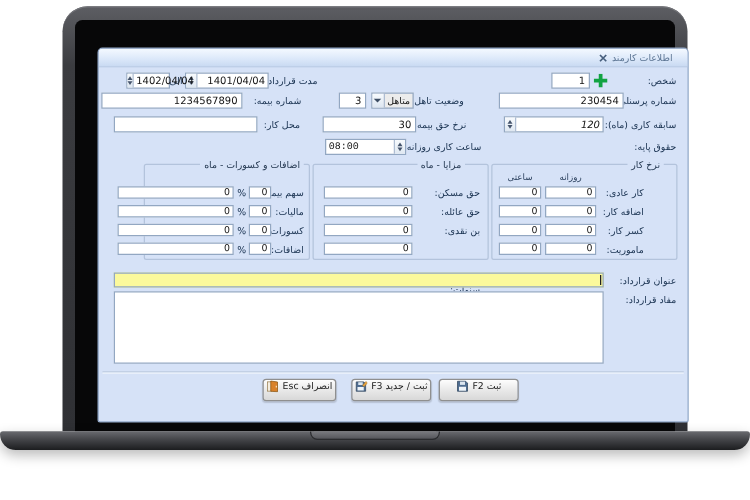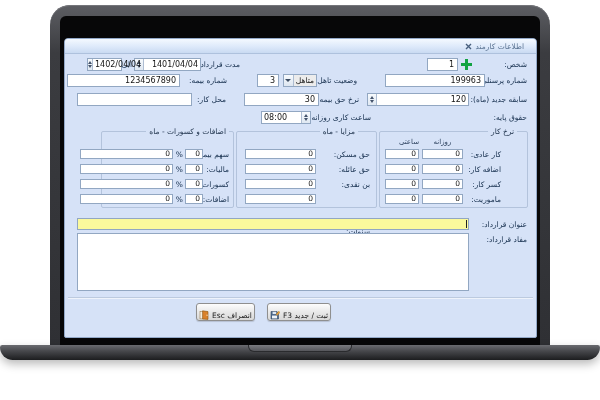--- a/index.html
+++ b/index.html
@@ -13,21 +13,21 @@
   .screen{position:absolute;left:60px;top:16px;width:480px;height:329px;
     background:#070708;border-radius:6px 6px 0 0;}
   .base{position:absolute;left:0;top:345px;width:600px;height:15px;
     background:linear-gradient(180deg,#6a6b70 0%,#47484c 40%,#1c1d1f 100%);
     border-radius:3px 3px 16px 16px;box-shadow:0 4px 10px rgba(0,0,0,.28);}
   .notch{position:absolute;left:248px;top:345px;width:104px;height:7px;box-sizing:border-box;
     background:linear-gradient(180deg,#7a7b80,#55565b);
     border:1px solid #2a2b2e;border-top:none;border-radius:0 0 6px 6px;}
 
   
-  .form{position:absolute;left:64px;top:38px;width:473px;height:300px;
+  .form{position:absolute;left:78px;top:38px;width:473px;height:300px;
     background:#d6e2f7;border:1px solid #93a9c9;border-radius:4px 4px 2px 2px;
     box-sizing:border-box;direction:rtl;padding-left:24px;}
   .titlebar{position:absolute;left:0;top:0;right:0;height:14px;
     background:linear-gradient(180deg,#f4f9ff 0%,#dde9fa 55%,#c9daf2 100%);
     border-bottom:1px solid #aec1dd;border-radius:3px 3px 0 0;
     display:flex;align-items:center;padding:0 12px 0 0;gap:4px;}
   .title{font-size:7.5px;color:#5c7593;white-space:nowrap;}
 
   .lbl{position:absolute;font-size:7.5px;color:#17304f;white-space:nowrap;direction:rtl;}
   .tb{position:absolute;height:13px;box-sizing:border-box;background:#fff;
@@ -64,21 +64,21 @@
   .gtb{position:absolute;height:10px;box-sizing:border-box;background:#fff;border:1px solid #92a7c2;
     font-size:7.5px;color:#141414;direction:rtl;text-align:right;padding:0 2px;line-height:8px;}
 
   .textbox{position:absolute;box-sizing:border-box;background:#fff;border:1px solid #92a7c2;}
 
   .sep{position:absolute;left:3px;right:3px;top:258px;height:0;
     border-top:1px solid #bccadf;border-bottom:1px solid #eef3fb;}
 
   .btn{position:absolute;top:264px;height:18px;box-sizing:border-box;border:1px solid #8f8f8f;
     border-radius:3px;background:linear-gradient(180deg,#fdfdfd 0%,#e9e9e9 50%,#d8d8d8 100%);
-    display:flex;align-items:flex-end;justify-content:center;gap:3px;
+    display:flex;align-items:flex-start;justify-content:center;gap:3px;
     font-size:7.5px;color:#1a1a1a;direction:rtl;white-space:nowrap;
     box-shadow:0 1px 1px rgba(0,0,0,.15);}
   .plusbtn{position:absolute;width:13px;height:13px;display:flex;align-items:center;justify-content:center;cursor:default;}
 </style>
 </head>
 <body>
 
 <div class="stage">
 
   <div class="bezel"></div>
@@ -114,59 +114,59 @@
     <span class="lbl" style="right:404px;top:21px;">الی</span>
     <div class="spinfield" style="right:414px;top:19px;width:35px;">
       <span class="spinbtn l">
           <span class="au"></span>
           <span class="ad"></span>
         </span>
       <span class="spintext ltr" style="text-align:right;">1402/04/04</span>
     </div>
 
     <span class="lbl" style="right:9px;top:37px;">شماره پرسنلی:</span>
-    <div class="tb" style="right:51px;top:35px;width:100px;">199963</div>
+    <div class="tb" style="right:51px;top:35px;width:100px;">230454</div>
     <span class="lbl" style="right:179px;top:37px;">وضعیت تاهل:</span>
     <div class="combo" style="right:219px;top:35px;width:34px;">
       <span class="combobtn">
           <span class="cdn"></span>
         </span>
       <span class="combotext">متاهل</span>
     </div>
     <div class="tb" style="right:257px;top:35px;width:22px;">3</div>
     <span class="lbl" style="right:309px;top:37px;">شماره بیمه:</span>
     <div class="tb" style="right:356px;top:35px;width:113px;">1234567890</div>
 
-    <span class="lbl" style="right:9px;top:56px;">سابقه جدید (ماه):</span>
-    <div class="spinfield" style="right:67px;top:54px;width:102px;">
+    <span class="lbl" style="right:9px;top:56px;">سابقه کاری (ماه):</span>
+    <div class="spinfield" style="right:67px;top:54px;width:80px;font-style:italic;">
       <span class="spinbtn l">
           <span class="au"></span>
           <span class="ad"></span>
         </span>
       <span class="spintext">120</span>
     </div>
     <span class="lbl" style="right:177px;top:56px;">نرخ حق بیمه:</span>
     <div class="tb" style="right:217px;top:54px;width:75px;">30</div>
     <span class="lbl" style="right:310px;top:56px;">محل کار:</span>
     <div class="tb" style="right:344px;top:54px;width:115px;"></div>
 
     <span class="lbl" style="right:9px;top:74px;">حقوق پایه:</span>
     <span class="lbl" style="right:165px;top:74px;">ساعت کاری روزانه:</span>
-    <div class="spinfield" style="right:225px;top:72px;width:50px;">
+    <div class="spinfield" style="right:225px;top:72px;width:65px;font-family:Liberation Mono, monospace;">
       <span class="spintext ltr">08:00</span>
       <span class="spinbtn r">
           <span class="au"></span>
           <span class="ad"></span>
         </span>
     </div>
 
     <div class="group" style="right:8px;width:149px;">
       <span class="gtitle" style="right:10px;">نرخ کار</span>
       <span class="ghead" style="right:64px;width:41px;">روزانه</span>
-      <span class="ghead" style="right:108px;width:34px;text-align:right;">ساعتی</span>
+      <span class="ghead" style="right:108px;width:34px;">ساعتی</span>
 
       <span class="glbl" style="right:26px;top:18px;">کار عادی:</span>
       <div class="gtb" style="right:64px;top:17px;width:41px;">0</div>
       <div class="gtb" style="right:108px;top:17px;width:34px;">0</div>
 
       <span class="glbl" style="right:26px;top:33px;">اضافه کار:</span>
       <div class="gtb" style="right:64px;top:32px;width:41px;">0</div>
       <div class="gtb" style="right:108px;top:32px;width:34px;">0</div>
 
       <span class="glbl" style="right:26px;top:48px;">کسر کار:</span>
@@ -220,20 +220,28 @@
 
     <span class="lbl" style="right:9px;top:181px;">عنوان قرارداد:</span>
     <div class="tb yellow" style="right:67px;top:179px;width:392px;"></div>
     <span class="caret" style="right:69px;top:181px;"></span>
 
     <span class="lbl" style="right:9px;top:196px;">مفاد قرارداد:</span>
     <div class="textbox" style="right:67px;top:194px;width:392px;height:58px;"></div>
 
     <div class="sep"></div>
 
+    <div class="btn" style="right:135px;width:64px;">
+      <span>ثبت F2</span>
+      <svg width="10" height="10" viewBox="0 0 10 10">
+        <path d="M1 1 h6.5 L9 2.5 V9 H1 Z" fill="#4f6d91" stroke="#32475f" stroke-width="0.6"></path>
+        <rect x="3" y="1.3" width="4" height="2.6" fill="#dce6f0"></rect>
+        <rect x="2.2" y="5.4" width="5.6" height="3.2" fill="#eef3f8"></rect>
+      </svg>
+    </div>
     <div class="btn" style="right:205px;width:64px;">
       <span>ثبت / جدید F3</span>
       <svg width="10" height="10" viewBox="0 0 10 10">
         <path d="M1 1.5 h6 L8.5 3 V9 H1 Z" fill="#4f6d91" stroke="#32475f" stroke-width="0.6"></path>
         <rect x="2.6" y="1.8" width="3.6" height="2.2" fill="#dce6f0"></rect>
         <rect x="2" y="5.6" width="5" height="2.8" fill="#eef3f8"></rect>
         <polygon points="6,4.2 8.8,1.2 10,2.4 7.2,5.4" fill="#e8a33d" stroke="#9c6a1e" stroke-width="0.4"></polygon>
       </svg>
     </div>
     <div class="btn" style="right:281px;width:59px;">

